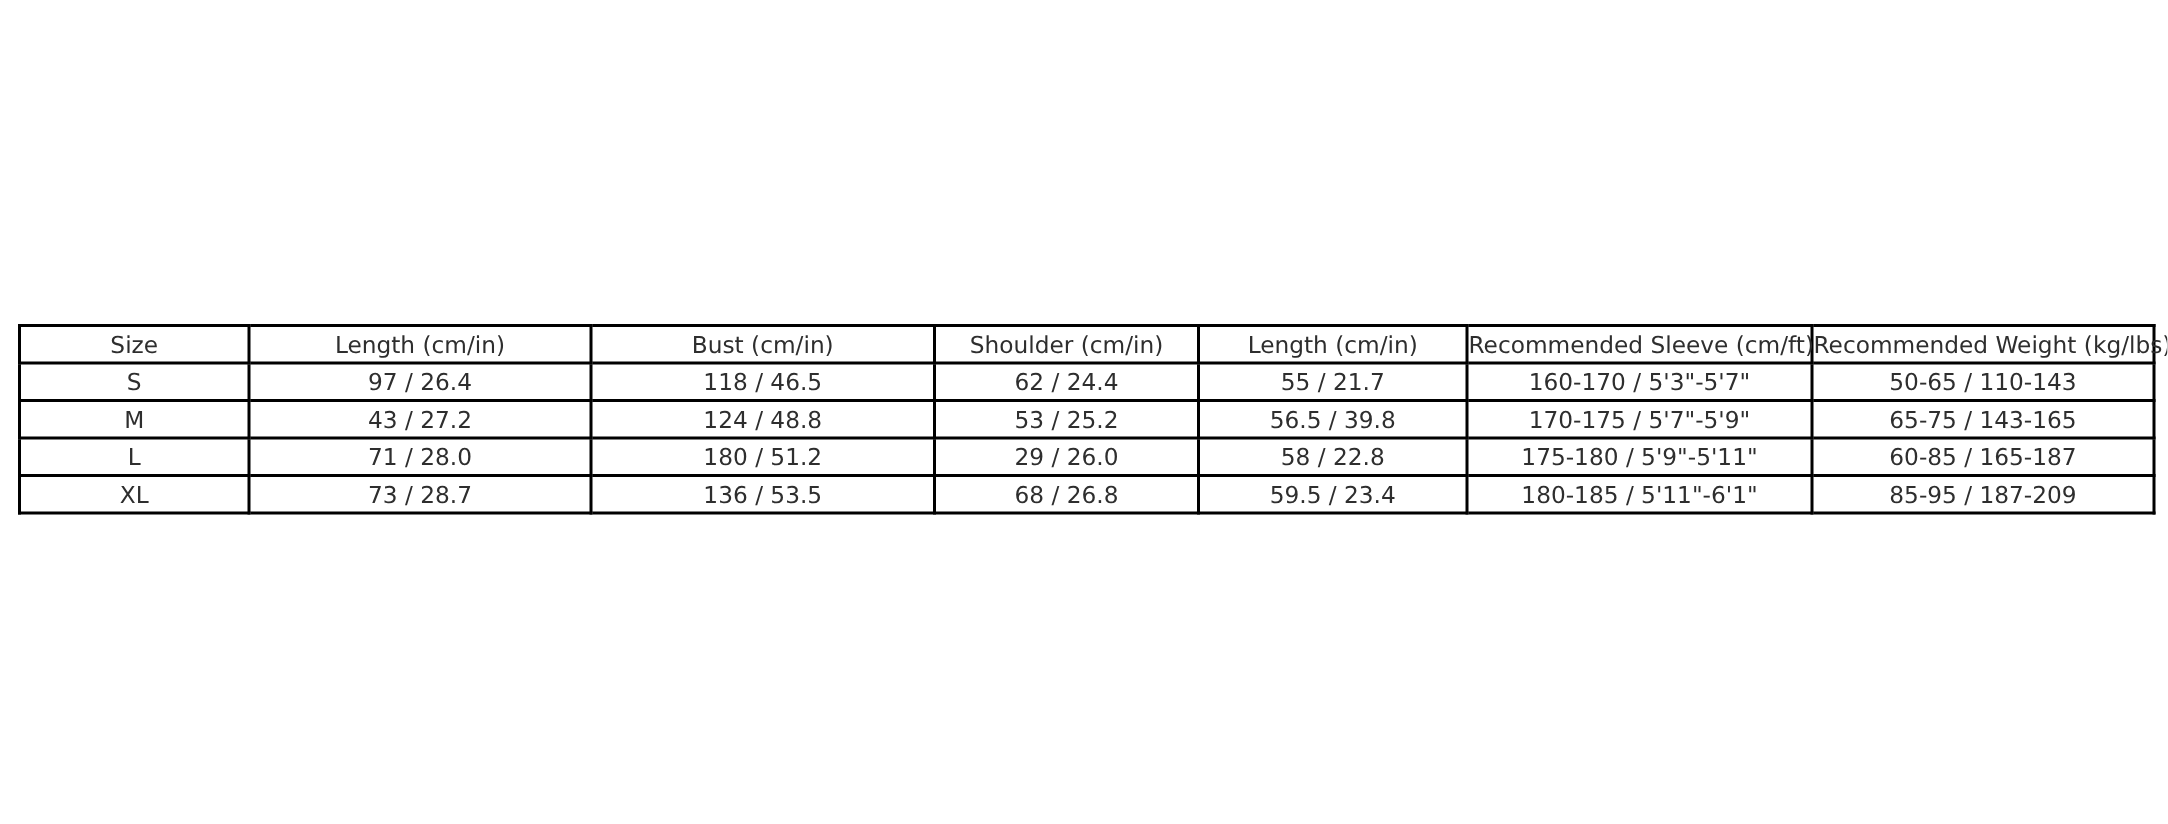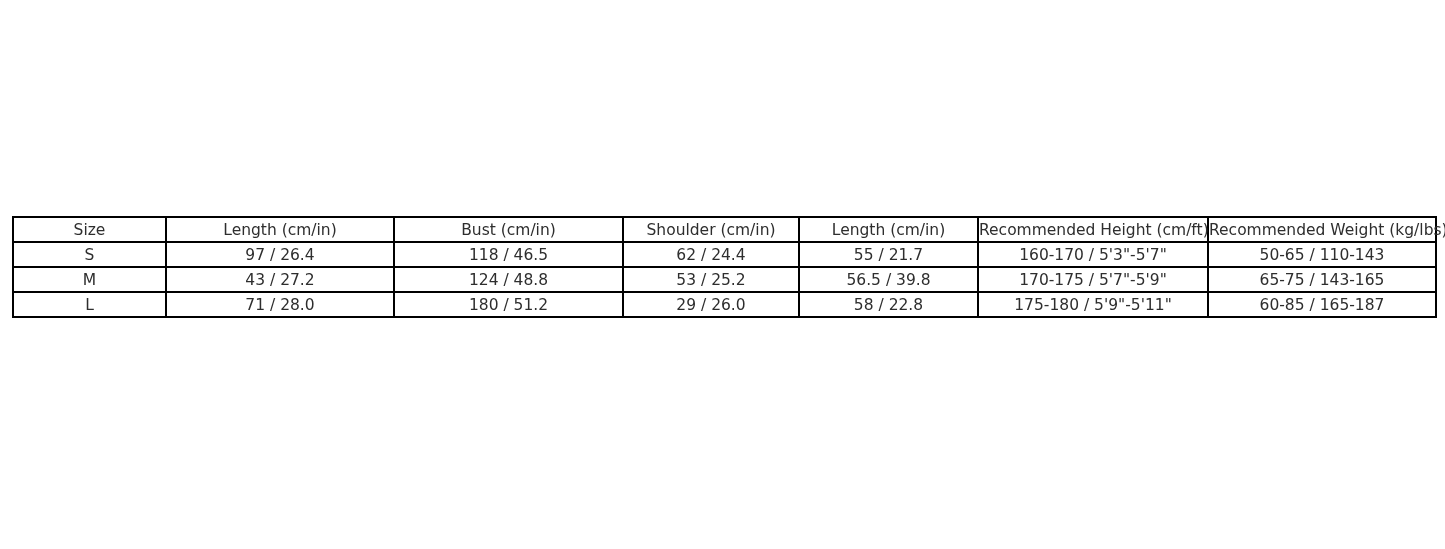--- a/index.html
+++ b/index.html
@@ -55,21 +55,21 @@
         <col style="width:230px">
         <col style="width:228px">
       </colgroup>
       <thead>
         <tr>
           <th>Size</th>
           <th>Length (cm/in)</th>
           <th>Bust (cm/in)</th>
           <th>Shoulder (cm/in)</th>
           <th>Length (cm/in)</th>
-          <th>Recommended Height (cm/ft)</th>
+          <th>Recommended Sleeve (cm/ft)</th>
           <th>Recommended Weight (kg/lbs)</th>
         </tr>
       </thead>
       <tbody>
         <tr>
           <td>S</td>
           <td>97 / 26.4</td>
           <td>118 / 46.5</td>
           <td>62 / 24.4</td>
           <td>55 / 21.7</td>
@@ -87,16 +87,25 @@
         </tr>
         <tr>
           <td>L</td>
           <td>71 / 28.0</td>
           <td>180 / 51.2</td>
           <td>29 / 26.0</td>
           <td>58 / 22.8</td>
           <td>175-180 / 5'9"-5'11"</td>
           <td>60-85 / 165-187</td>
         </tr>
+        <tr>
+          <td>XL</td>
+          <td>73 / 28.7</td>
+          <td>136 / 53.5</td>
+          <td>68 / 26.8</td>
+          <td>59.5 / 23.4</td>
+          <td>180-185 / 5'11"-6'1"</td>
+          <td>85-95 / 187-209</td>
+        </tr>
       </tbody>
     </table>
   </div>
 </div>
 
 </body></html>

